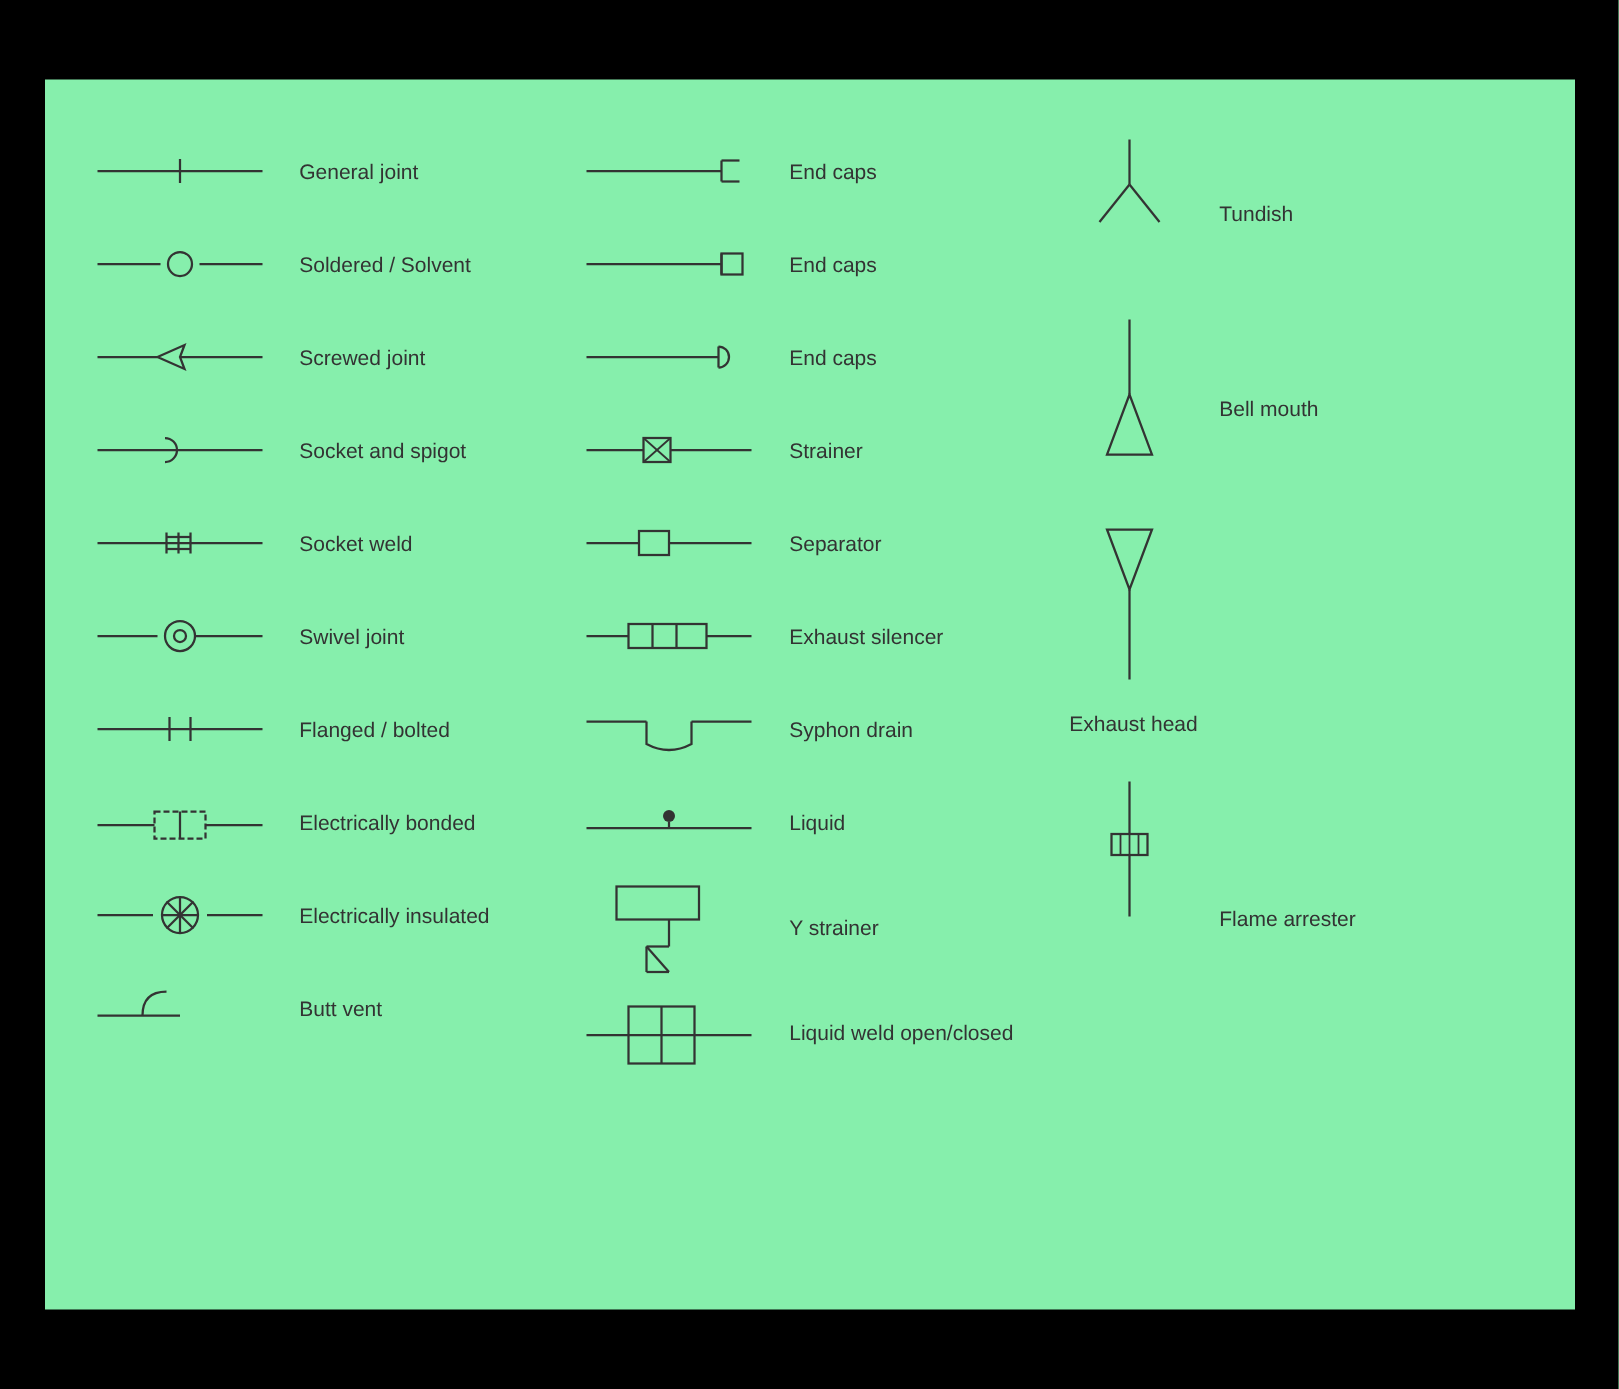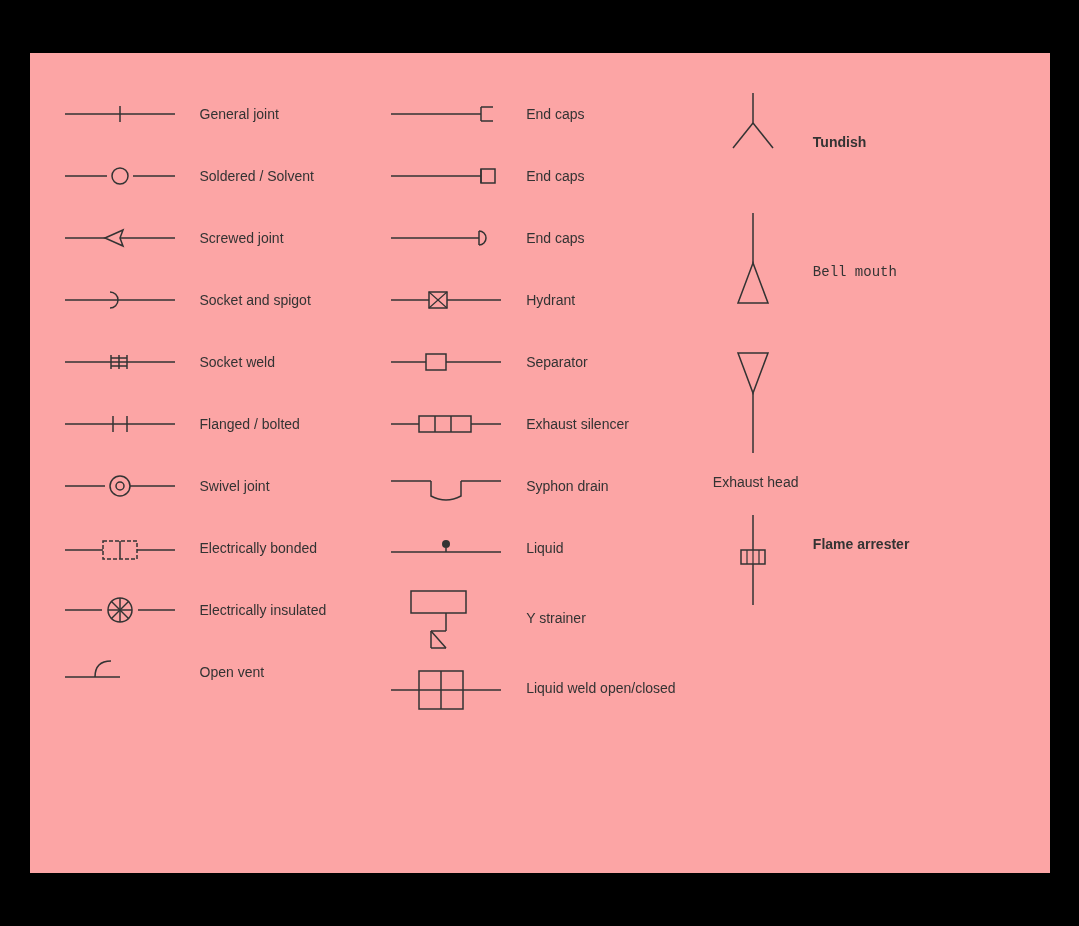--- a/index.html
+++ b/index.html
@@ -5,21 +5,21 @@
     * { margin: 0; padding: 0; box-sizing: border-box; }
     body {
       background: #000;
       display: flex;
       justify-content: center;
       align-items: center;
       min-height: 100vh;
       font-family: Arial, sans-serif;
     }
     .diagram-container {
-      background: #fca5a5;
+      background: #86efac;
       width: 1020px;
       min-height: 820px;
       padding: 30px 20px;
       display: grid;
       grid-template-columns: 1fr 1fr 1fr;
       gap: 0;
     }
     .column {
       display: flex;
       flex-direction: column;
@@ -115,38 +115,38 @@
           <line x1="46" y1="15" x2="54" y2="15" stroke="#333" stroke-width="1.5"></line>
           <line x1="54" y1="15" x2="62" y2="15" stroke="#333" stroke-width="1.5"></line>
         </svg>
       </div>
       <span class="label">Socket weld</span>
     </div>
 
     <div class="symbol-row">
       <div class="symbol-area">
         <svg width="110" height="22">
-          <line x1="0" y1="11" x2="110" y2="11" stroke="#333" stroke-width="1.5"></line>
-          <line x1="48" y1="3" x2="48" y2="19" stroke="#333" stroke-width="1.5"></line>
-          <line x1="62" y1="3" x2="62" y2="19" stroke="#333" stroke-width="1.5"></line>
-        </svg>
-      </div>
-      <span class="label">Flanged / bolted</span>
-    </div>
-
-    <div class="symbol-row">
-      <div class="symbol-area">
-        <svg width="110" height="22">
           <line x1="0" y1="11" x2="40" y2="11" stroke="#333" stroke-width="1.5"></line>
           <circle cx="55" cy="11" r="10" fill="none" stroke="#333" stroke-width="1.5"></circle>
           <circle cx="55" cy="11" r="4" fill="none" stroke="#333" stroke-width="1.5"></circle>
           <line x1="65" y1="11" x2="110" y2="11" stroke="#333" stroke-width="1.5"></line>
         </svg>
       </div>
       <span class="label">Swivel joint</span>
+    </div>
+
+    <div class="symbol-row">
+      <div class="symbol-area">
+        <svg width="110" height="22">
+          <line x1="0" y1="11" x2="110" y2="11" stroke="#333" stroke-width="1.5"></line>
+          <line x1="48" y1="3" x2="48" y2="19" stroke="#333" stroke-width="1.5"></line>
+          <line x1="62" y1="3" x2="62" y2="19" stroke="#333" stroke-width="1.5"></line>
+        </svg>
+      </div>
+      <span class="label">Flanged / bolted</span>
     </div>
 
     <div class="symbol-row">
       <div class="symbol-area">
         <svg width="110" height="30">
 
           <rect x="38" y="8" width="34" height="18" fill="none" stroke="#333" stroke-width="1.5" stroke-dasharray="4,2"></rect>
           <line x1="0" y1="17" x2="38" y2="17" stroke="#333" stroke-width="1.5"></line>
           <line x1="72" y1="17" x2="110" y2="17" stroke="#333" stroke-width="1.5"></line>
           <line x1="55" y1="8" x2="55" y2="26" stroke="#333" stroke-width="1.5"></line>
@@ -172,21 +172,21 @@
     </div>
 
     <div class="symbol-row">
       <div class="symbol-area">
         <svg width="110" height="30">
           <line x1="0" y1="20" x2="55" y2="20" stroke="#333" stroke-width="1.5"></line>
 
           <path d="M 30 20 Q 30 4 46 4" fill="none" stroke="#333" stroke-width="1.5"></path>
         </svg>
       </div>
-      <span class="label">Open vent</span>
+      <span class="label">Butt vent</span>
     </div>
 
   </div>
 
   <div class="column">
 
     <div class="symbol-row">
       <div class="symbol-area">
         <svg width="110" height="20">
           <line x1="0" y1="10" x2="90" y2="10" stroke="#333" stroke-width="1.5"></line>
@@ -226,21 +226,21 @@
       <div class="symbol-area">
         <svg width="110" height="22">
           <line x1="0" y1="11" x2="38" y2="11" stroke="#333" stroke-width="1.5"></line>
           <rect x="38" y="3" width="18" height="16" fill="none" stroke="#333" stroke-width="1.5"></rect>
 
           <line x1="38" y1="3" x2="56" y2="19" stroke="#333" stroke-width="1.2"></line>
           <line x1="38" y1="19" x2="56" y2="3" stroke="#333" stroke-width="1.2"></line>
           <line x1="56" y1="11" x2="110" y2="11" stroke="#333" stroke-width="1.5"></line>
         </svg>
       </div>
-      <span class="label">Hydrant</span>
+      <span class="label">Strainer</span>
     </div>
 
     <div class="symbol-row">
       <div class="symbol-area">
         <svg width="110" height="22">
           <line x1="0" y1="11" x2="35" y2="11" stroke="#333" stroke-width="1.5"></line>
           <rect x="35" y="3" width="20" height="16" fill="none" stroke="#333" stroke-width="1.5"></rect>
           <line x1="55" y1="11" x2="110" y2="11" stroke="#333" stroke-width="1.5"></line>
         </svg>
       </div>
@@ -322,24 +322,24 @@
     <div class="symbol-row" style="min-height: 120px; align-items: flex-start; padding-top: 10px;">
       <div class="symbol-area" style="width: 100px; justify-content: center;">
         <svg width="60" height="100">
 
           <line x1="30" y1="0" x2="30" y2="30" stroke="#333" stroke-width="1.5"></line>
 
           <line x1="30" y1="30" x2="10" y2="55" stroke="#333" stroke-width="1.5"></line>
           <line x1="30" y1="30" x2="50" y2="55" stroke="#333" stroke-width="1.5"></line>
         </svg>
       </div>
-      <span class="label" style="padding-top: 40px; font-weight: bold;">Tundish</span>
-    </div>
-
-    <div class="symbol-row" style="min-height: 130px; align-items: flex-start; padding-top: 10px; font-family: Liberation Mono, monospace;">
+      <span class="label" style="padding-top: 40px;">Tundish</span>
+    </div>
+
+    <div class="symbol-row" style="min-height: 130px; align-items: flex-start; padding-top: 10px;">
       <div class="symbol-area" style="width: 100px;">
         <svg width="60" height="110">
 
           <line x1="30" y1="0" x2="30" y2="50" stroke="#333" stroke-width="1.5"></line>
           <polygon points="30,50 15,90 45,90" fill="none" stroke="#333" stroke-width="1.5"></polygon>
         </svg>
       </div>
       <span class="label" style="padding-top: 50px;">Bell mouth</span>
     </div>
 
@@ -348,21 +348,21 @@
         <svg width="60" height="110">
 
           <polygon points="15,10 45,10 30,50" fill="none" stroke="#333" stroke-width="1.5"></polygon>
           <line x1="30" y1="50" x2="30" y2="110" stroke="#333" stroke-width="1.5"></line>
         </svg>
       </div>
       <span class="label" style="padding-top: 20px;">Exhaust head</span>
     </div>
 
 
-    <div class="symbol-row" style="min-height: 130px; align-items: flex-start; padding-top: 20px; font-weight: bold;">
+    <div class="symbol-row" style="min-height: 130px; align-items: flex-end; padding-top: 20px;">
       <div class="symbol-area" style="width: 100px;">
         <svg width="60" height="100">
 
           <line x1="30" y1="0" x2="30" y2="35" stroke="#333" stroke-width="1.5"></line>
           <rect x="18" y="35" width="24" height="14" fill="none" stroke="#333" stroke-width="1.5"></rect>
 
           <line x1="24" y1="35" x2="24" y2="49" stroke="#333" stroke-width="1.2"></line>
           <line x1="30" y1="35" x2="30" y2="49" stroke="#333" stroke-width="1.2"></line>
           <line x1="36" y1="35" x2="36" y2="49" stroke="#333" stroke-width="1.2"></line>
           <line x1="30" y1="49" x2="30" y2="90" stroke="#333" stroke-width="1.5"></line>

